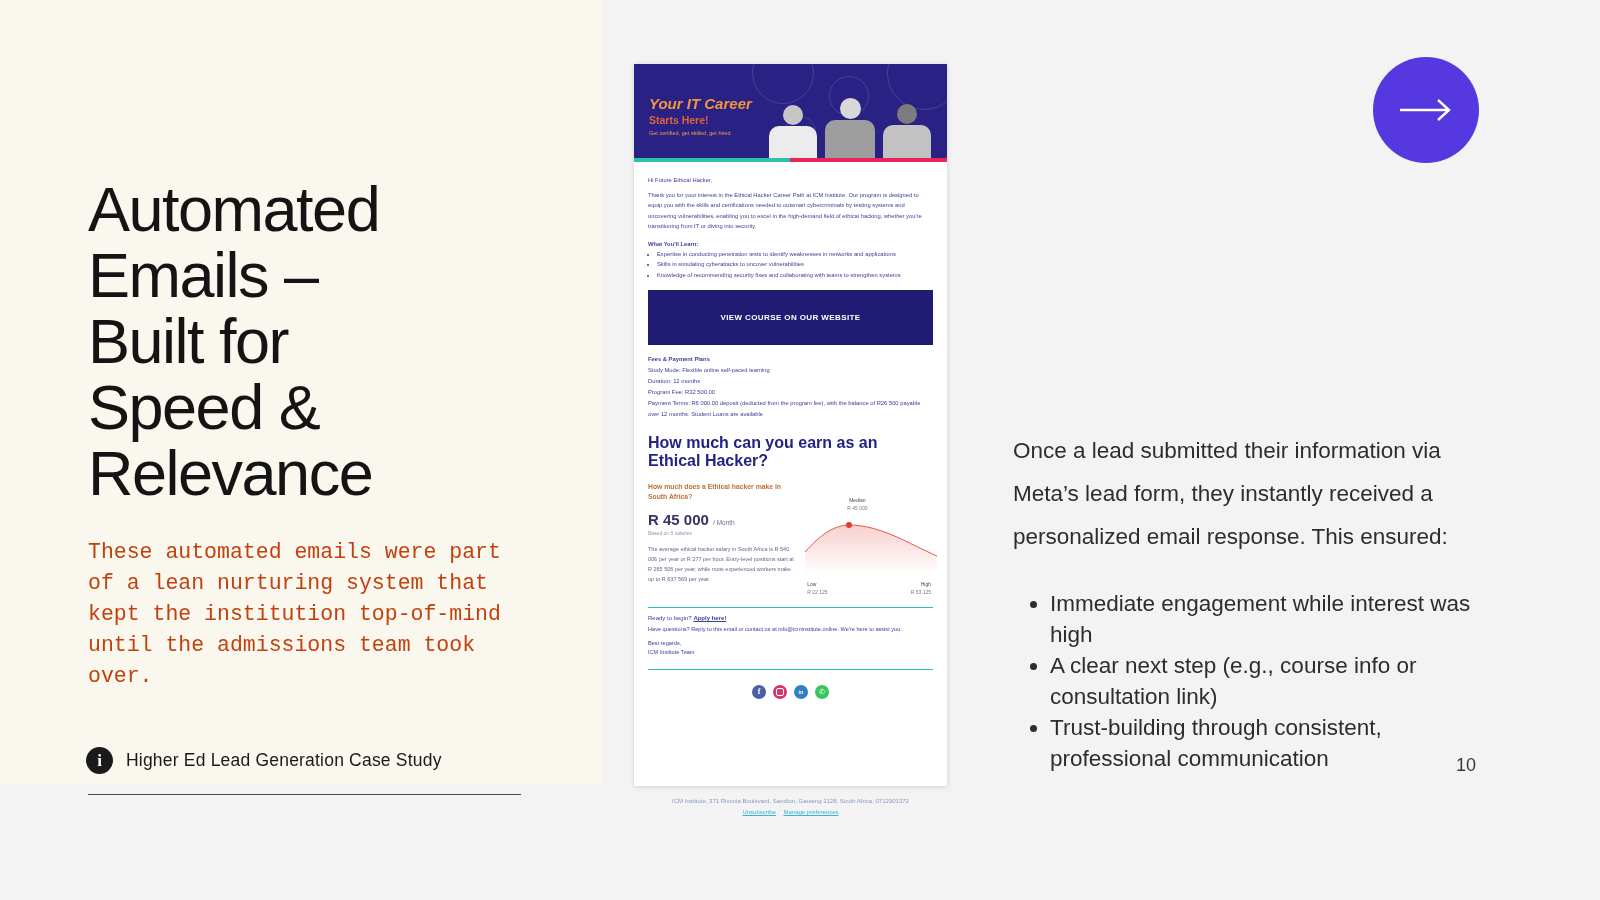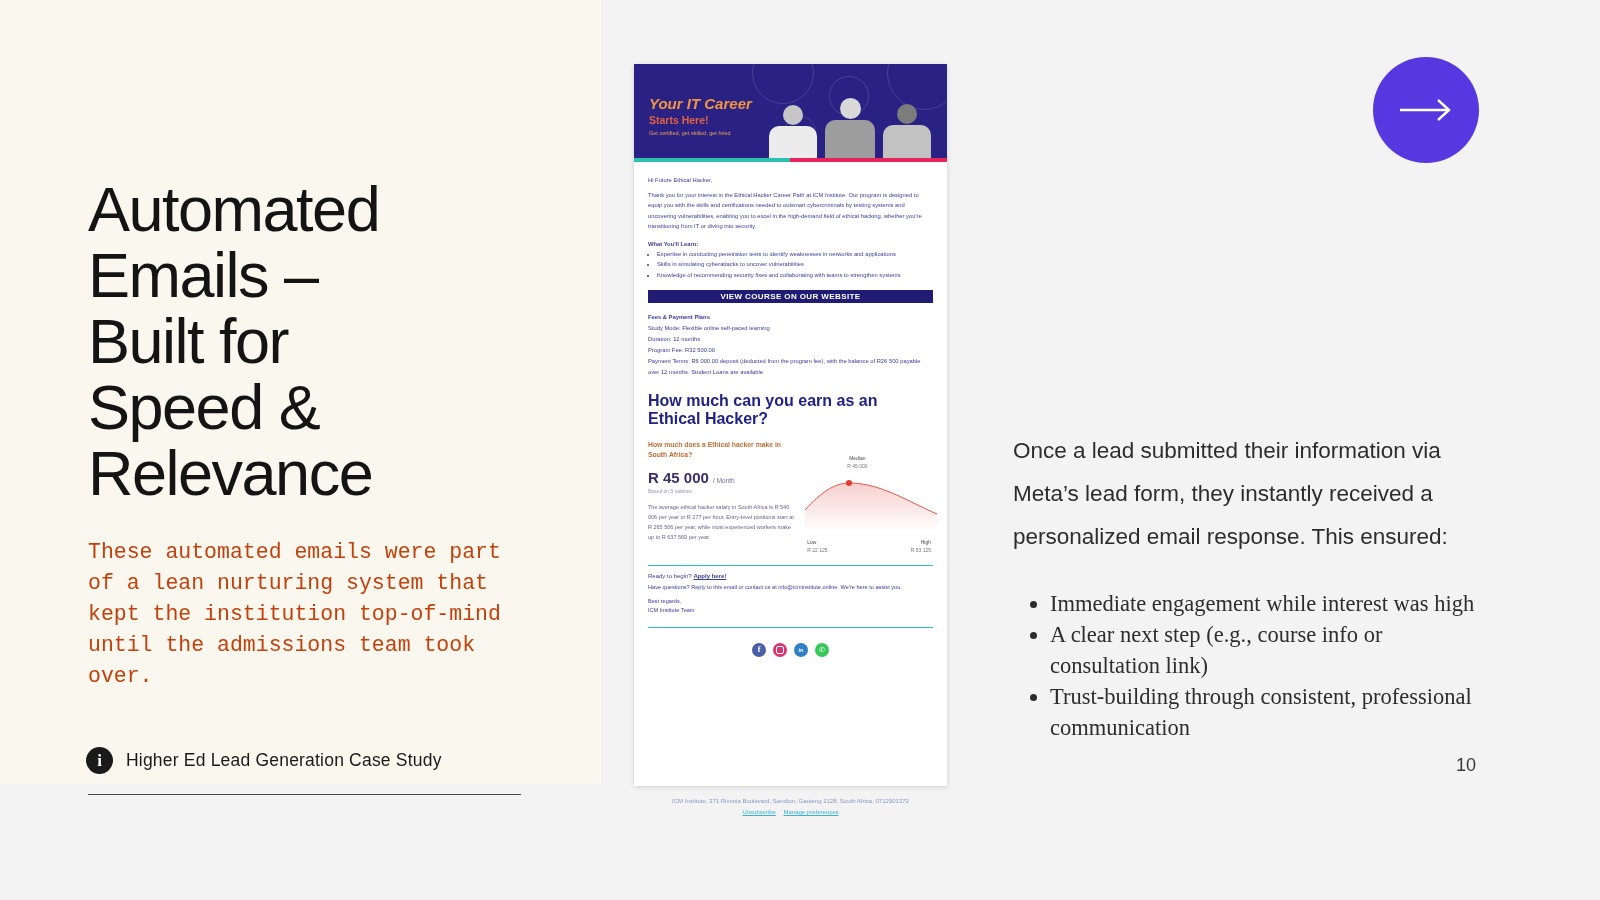--- a/index.html
+++ b/index.html
@@ -15,21 +15,21 @@
   .source-row{position:absolute;left:86px;top:747px;display:flex;align-items:center;gap:13px;}
   .info-icon{width:27px;height:27px;border-radius:50%;background:#1a1a1a;color:#fff;
              display:flex;align-items:center;justify-content:center;
              font:bold 17px "Liberation Serif",serif;}
   .source-label{font-size:17.5px;color:#1a1a1a;letter-spacing:.2px;}
   .source-rule{position:absolute;left:88px;top:794px;width:433px;border-top:1.3px solid #4a4a4a;}
 
   
   .right-copy{position:absolute;left:1013px;top:429px;width:478px;color:#2d2d2d;}
   .right-copy p{margin:0;font-size:22.5px;line-height:43px;}
-  .right-copy ul{margin:30px 0 0;padding-left:37px;font-family:Liberation Serif, serif;}
+  .right-copy ul{margin:30px 0 0;padding-left:37px;}
   .right-copy li{font-size:22.5px;line-height:31px;}
   .page-number{position:absolute;left:1456px;top:755px;font-size:18px;color:#3a3a3a;}
 
   
   .next-button{position:absolute;left:1373px;top:57px;width:106px;height:106px;border-radius:50%;
                background:#5638e0;display:flex;align-items:center;justify-content:center;cursor:pointer;}
 
   
   .email-card{position:absolute;left:634px;top:56px;width:313px;height:722px;background:#fff;
               box-shadow:0 1px 5px rgba(0,0,0,.15);margin-top:8px;}
@@ -54,21 +54,21 @@
   .p3{left:116px;}.p3 .head{width:20px;height:20px;background:#7c7c7c;}
                   .p3 .torso{width:48px;height:33px;background:#c2c2c2;}
   .hero-stripe{height:4px;background:linear-gradient(90deg,#2cc0ae 0,#2cc0ae 50%,#e8255b 50%,#e8255b 100%);}
 
   .email-body{padding:11px 14px 0;color:#3c4199;}
   .e-greeting{font-size:5.8px;margin:4px 0 7px;}
   .e-intro{font-size:5.8px;line-height:1.8;margin:0 0 9px;}
   .e-learn-h{font-size:5.8px;font-weight:bold;margin:5px 0 2px;}
   .e-learn{margin:0;padding-left:9px;font-size:5.8px;line-height:1.85;list-style:disc;}
   .e-btn{display:block;width:100%;background:#201c74;color:#fff;text-align:center;font-size:8px;
-         font-weight:bold;letter-spacing:.4px;padding:2px 0;margin:9px 0;border:none;cursor:pointer;
+         font-weight:bold;letter-spacing:.4px;padding:23px 0;margin:9px 0;border:none;cursor:pointer;
          font-family:"Liberation Sans",sans-serif;}
   .e-fees{font-size:5.8px;line-height:1.9;}
   .fees-h{font-weight:bold;}
   .e-earn-h{text-align:left;color:#232384;font-weight:bold;font-size:16px;margin:14px 0 12px;}
 
   .salary{display:flex;gap:10px;margin:2px 0 0;}
   .salary-left{width:152px;}
   .s-q{color:#bf6f35;font-weight:bold;font-size:6.8px;line-height:1.55;margin-bottom:8px;}
   .s-amount{color:#3a2f68;font-weight:bold;font-size:15px;}
   .s-per{font-size:6.5px;color:#7a6f99;font-weight:normal;}

